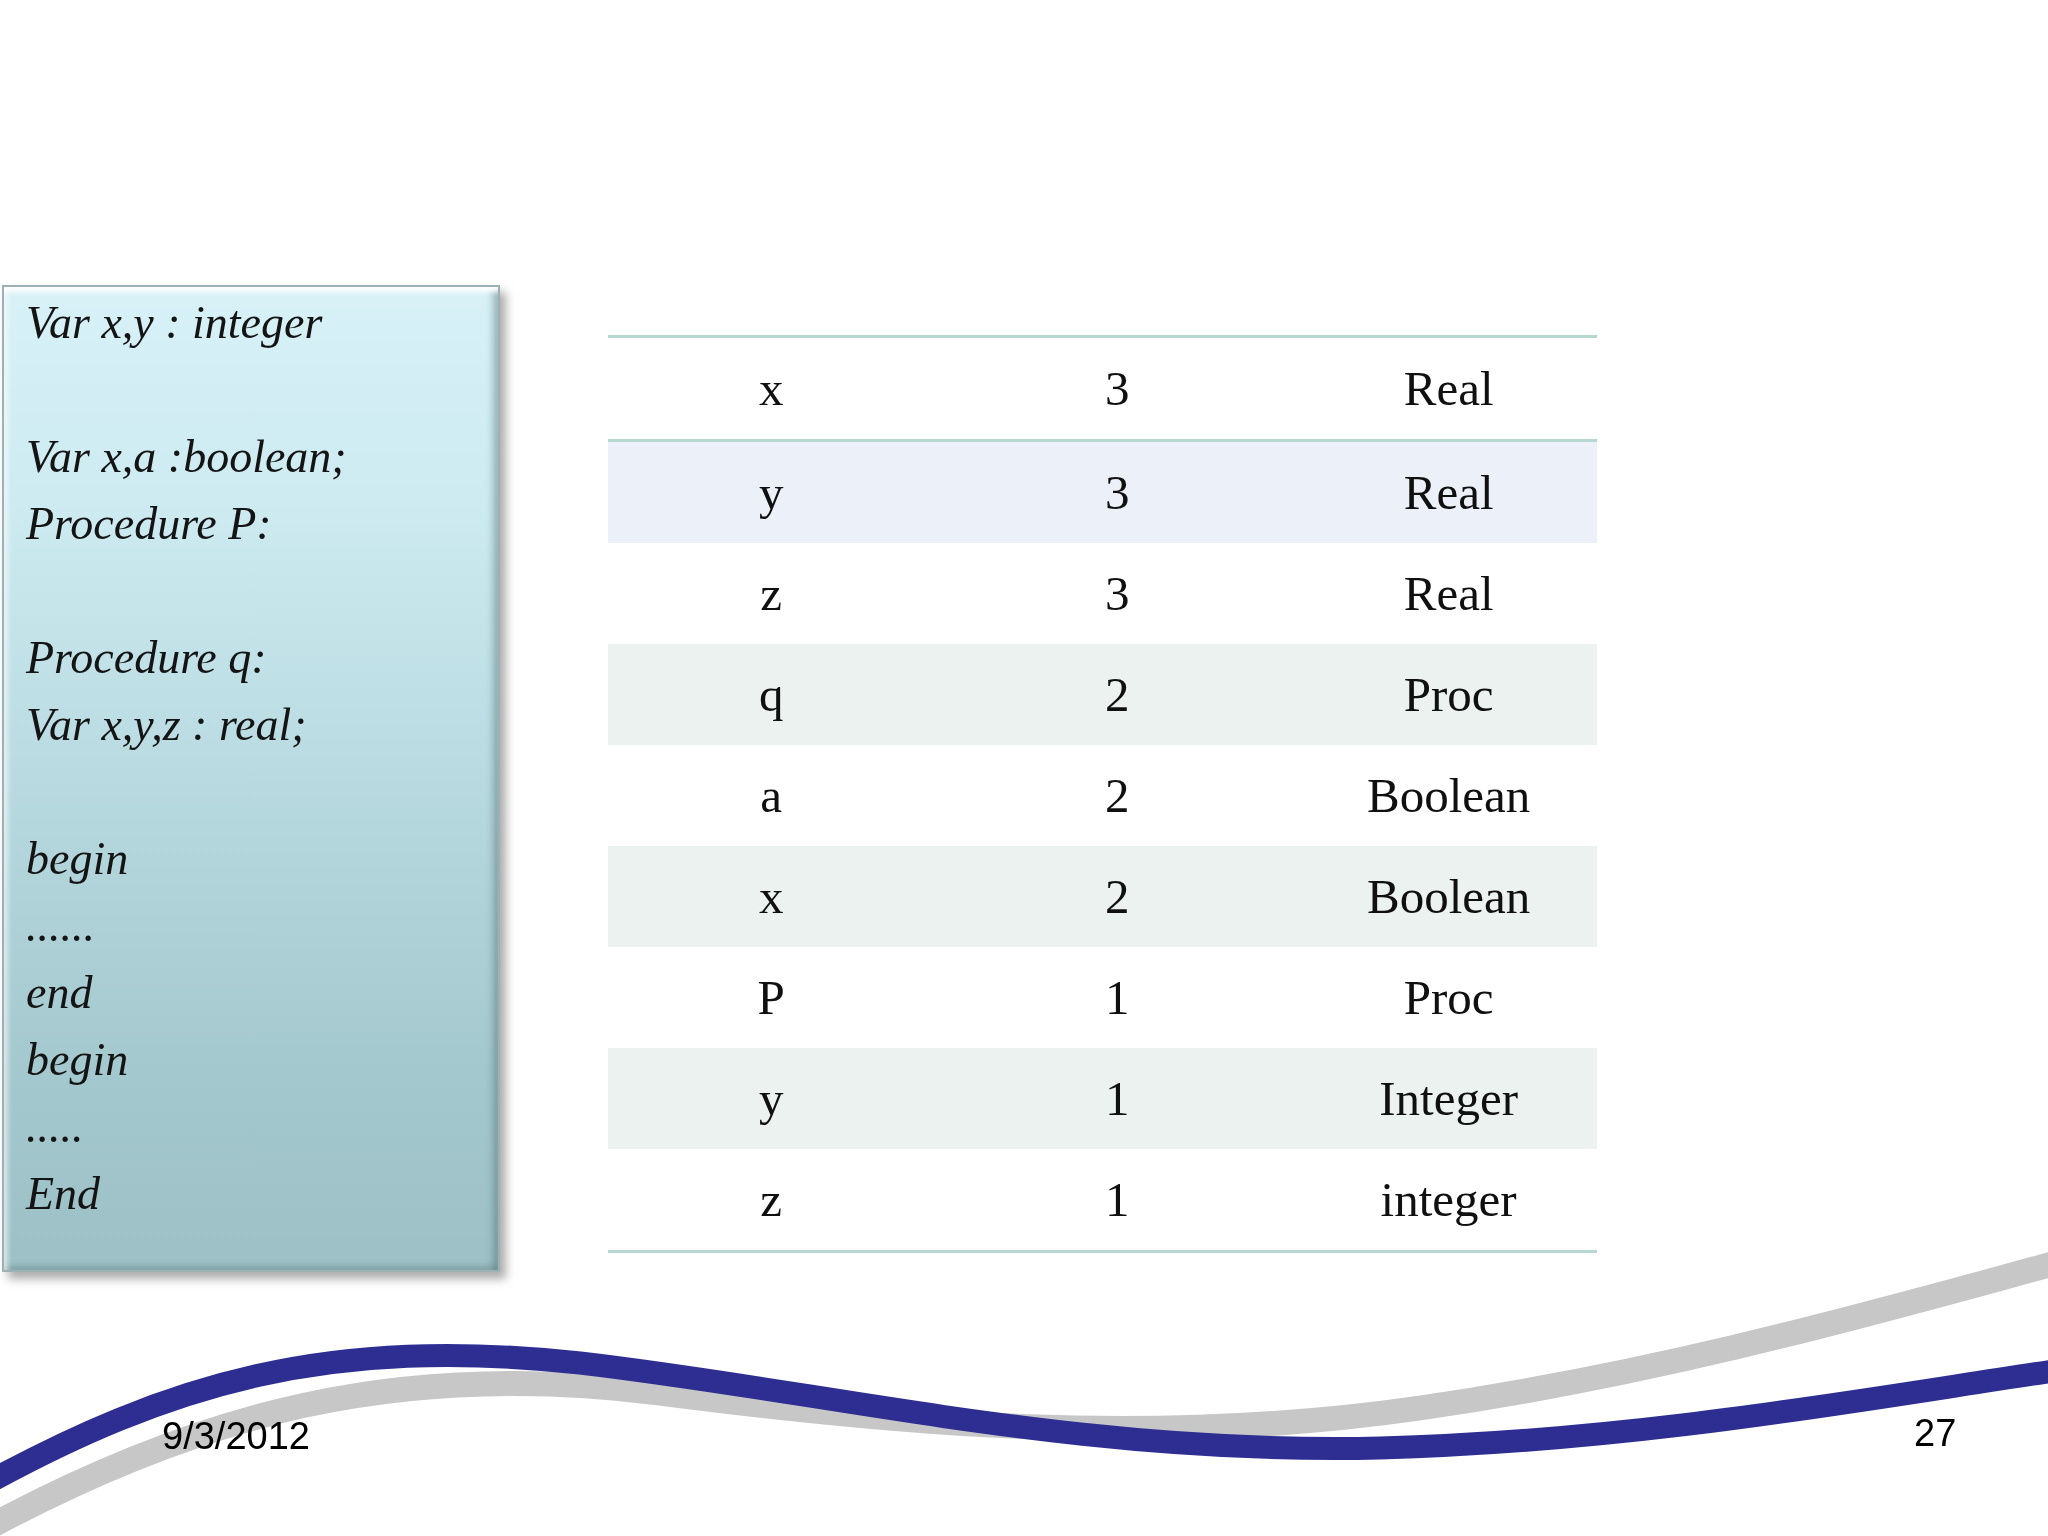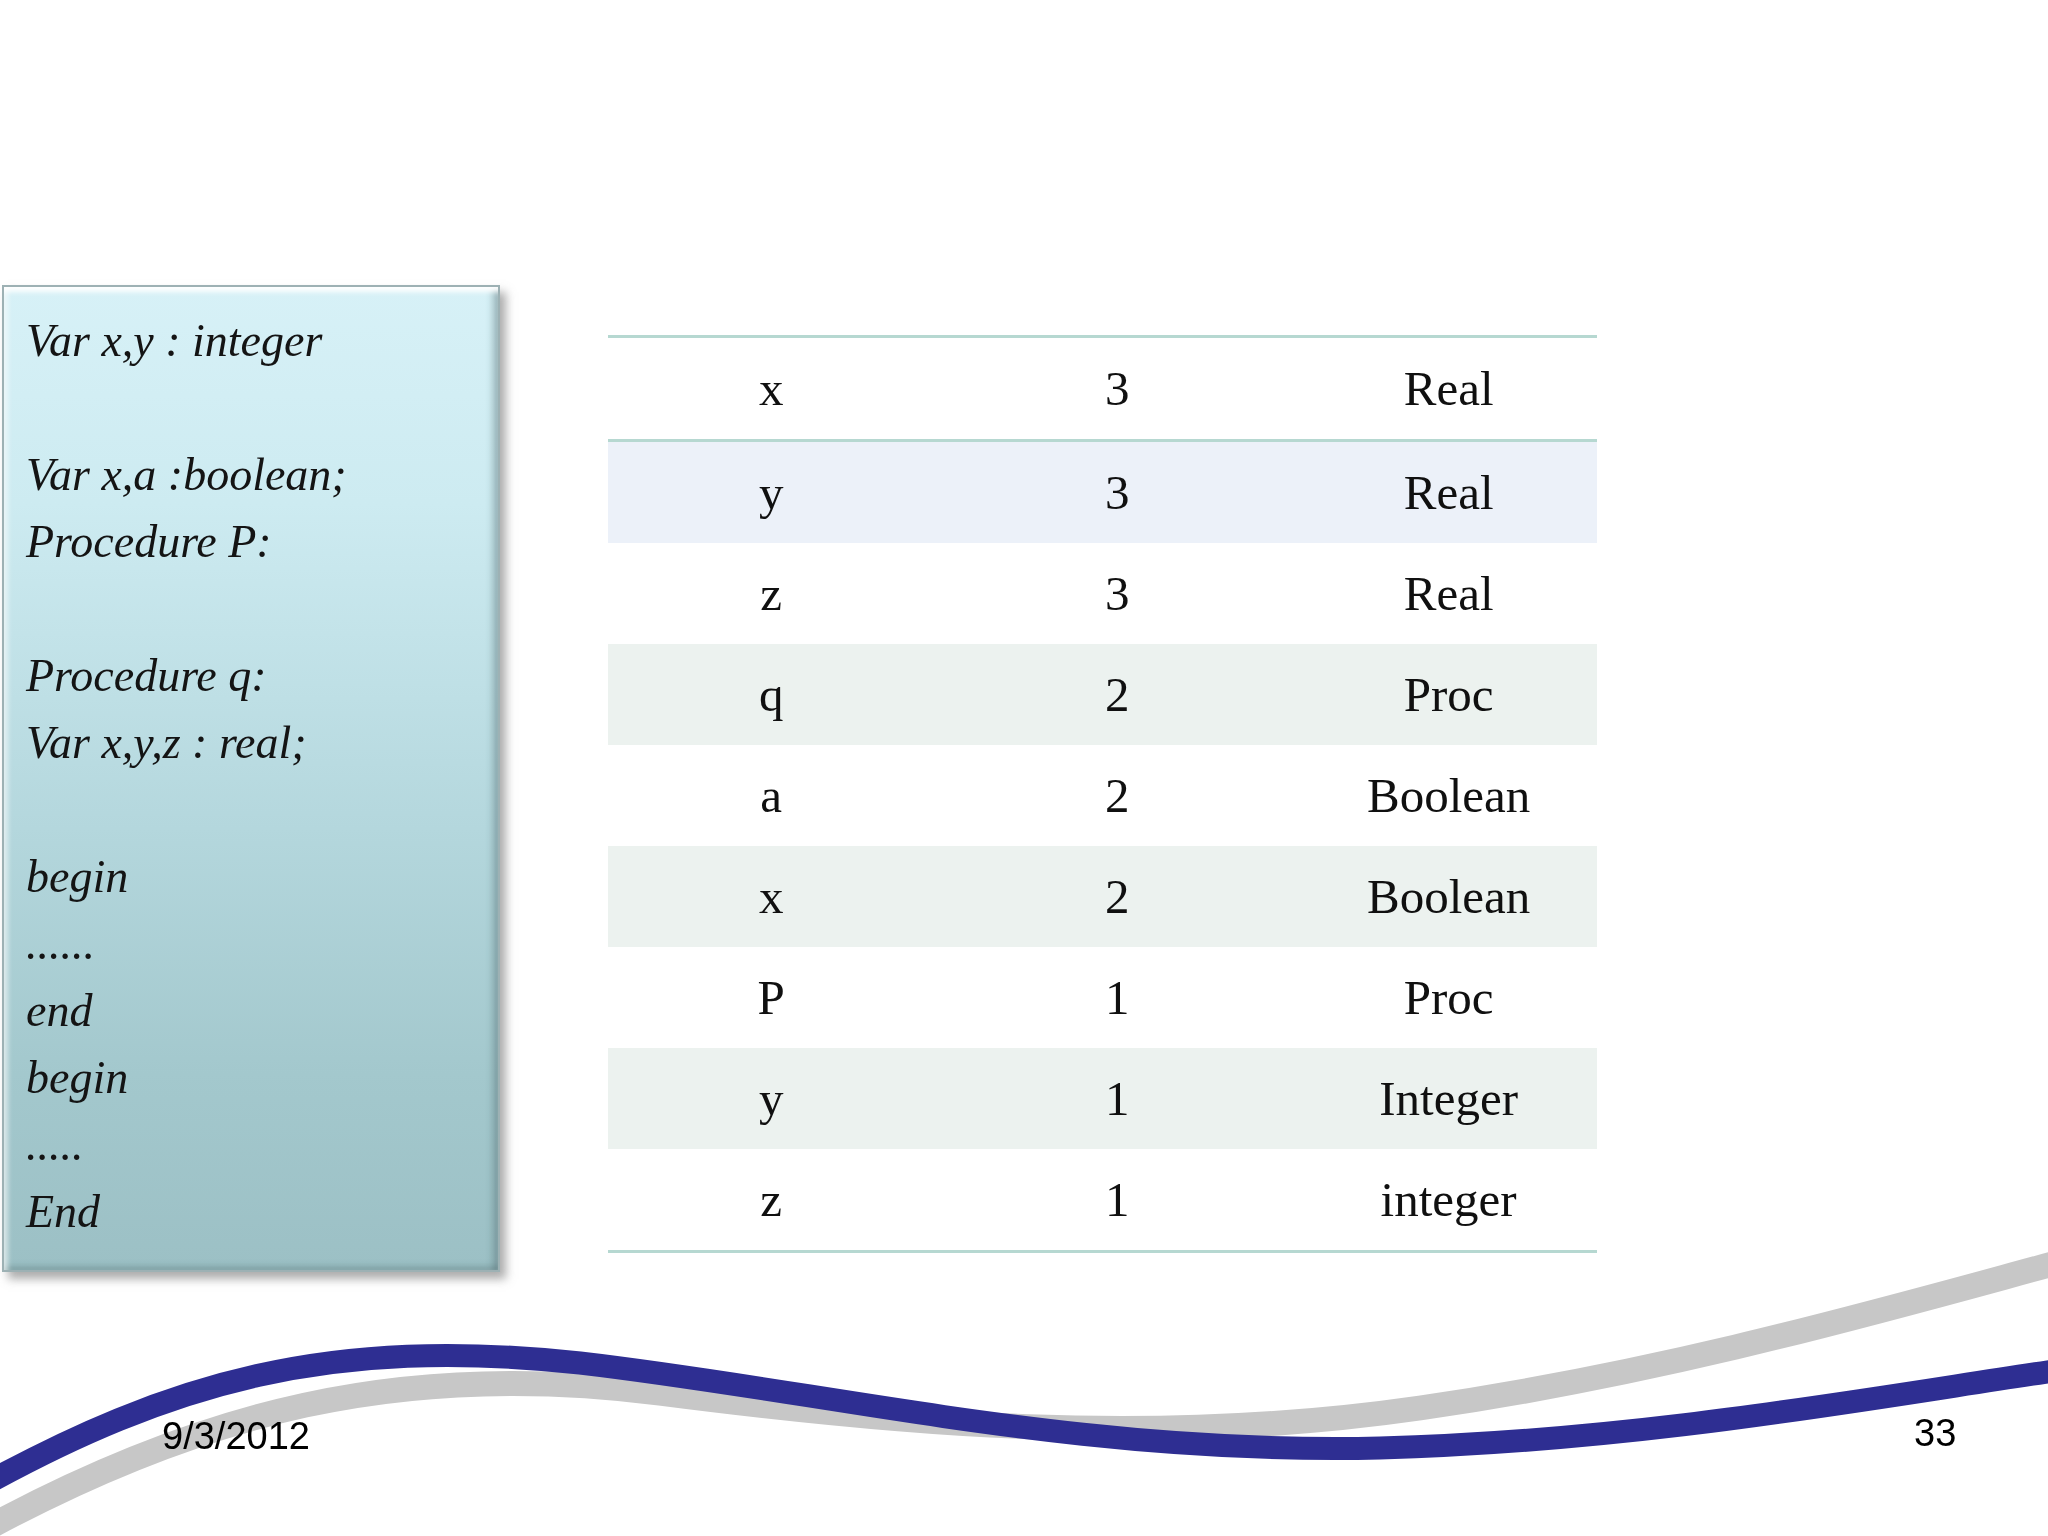--- a/index.html
+++ b/index.html
@@ -14,21 +14,21 @@
     position:absolute;left:2px;top:285px;width:498px;height:987px;
     box-sizing:border-box;
     background:linear-gradient(180deg,#d7f1f7 0%,#cdebf1 22%,#b4d7dd 55%,#a3c8cd 80%,#9cc0c5 100%);
     border:2px solid #9db1b4;
     box-shadow:
       inset 0 8px 5px -3px rgba(255,255,255,0.95),
       inset 7px 0 5px -3px rgba(255,255,255,0.6),
       inset -9px 0 7px -4px rgba(70,95,100,0.40),
       inset 0 -7px 6px -3px rgba(70,95,100,0.30),
       6px 7px 9px rgba(105,105,105,0.55);
-    padding:20px 10px 0 22px;
+    padding:2px 10px 0 22px;
   }
   .code-line{
     font-style:italic;
     font-size:46px;
     line-height:67px;
     min-height:67px;
     color:#141414;
     letter-spacing:0px;
     white-space:pre;
   }
@@ -138,15 +138,15 @@
       <div class="t-cell c3">integer</div>
     </div>
   </div>
 
   <svg class="wave-svg" viewBox="0 0 2048 1536" xmlns="http://www.w3.org/2000/svg">
     <path class="wave gray" d="M -20 1532 C 200 1412, 400 1360, 660 1393 C 900 1424, 1150 1447, 1420 1408 C 1670 1372, 1890 1308, 2060 1262"></path>
     <path class="wave blue" d="M -20 1487 C 170 1382, 330 1336, 580 1363 C 830 1392, 1080 1455, 1380 1448 C 1640 1441, 1870 1398, 2060 1370"></path>
   </svg>
 
   <div class="footer-date">9/3/2012</div>
-  <div class="footer-page">33</div>
+  <div class="footer-page">27</div>
 
 </div>
 
 </body></html>

